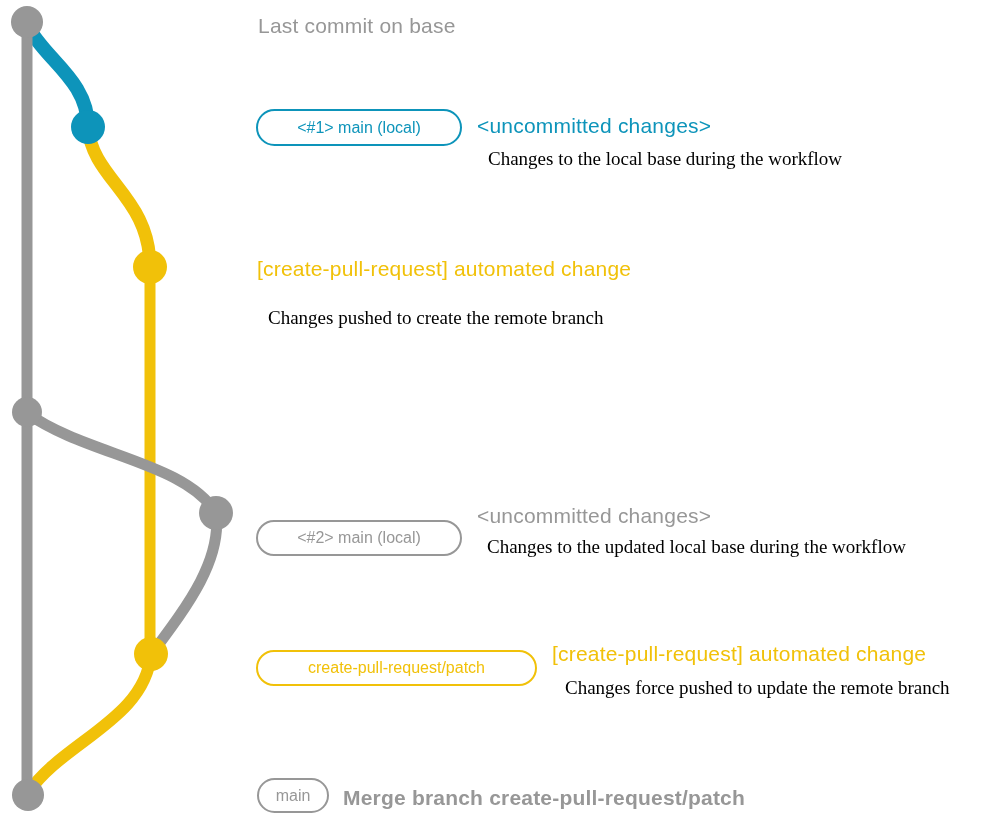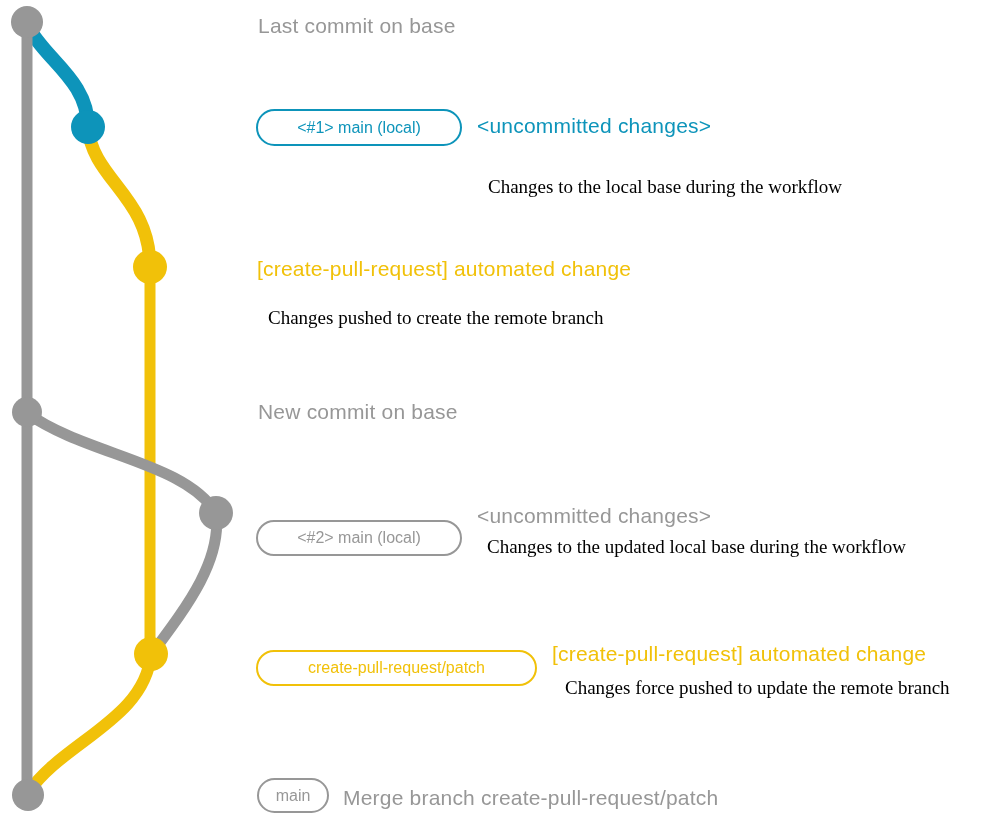--- a/index.html
+++ b/index.html
@@ -34,32 +34,32 @@
   .pill.gray{border-color:var(--color-gray);}
   .pill.yellow{border-color:var(--color-yellow);margin-top:12px;}
   .desc{
     position:absolute;font-family:"Liberation Serif",serif;font-size:19px;
     line-height:23px;color:var(--color-text);white-space:nowrap;
   }
   
   .note-r1{left:258px;top:13px;}
   .pill-r2{left:256px;top:109px;width:206px;height:37px;}
   .msg-r2{left:477px;top:113px;}
-  .desc-r2{left:488px;top:147px;margin-top:28px;}
+  .desc-r2{left:488px;top:147px;}
   .msg-r3{left:257px;top:256px;}
   .desc-r3{left:268px;top:286px;margin-top:20px;}
   .note-r4{left:258px;top:399px;}
   .pill-r5{left:256px;top:520px;width:206px;height:36px;}
   .msg-r5{left:477px;top:503px;}
   .desc-r5{left:487px;top:535px;}
   .pill-r6{left:256px;top:638px;width:281px;height:36px;}
   .msg-r6{left:552px;top:641px;}
   .desc-r6{left:565px;top:676px;}
   .pill-r7{left:257px;top:778px;width:72px;height:35px;}
-  .msg-r7{left:343px;top:785px;}
+  .msg-r7{left:343px;top:785px;font-weight:bold;}
 </style>
 </head>
 <body>
 
 <div class="stage">
 
   <svg class="graph-svg" width="250" height="827" viewBox="0 0 250 827">
 
     <path class="stroke-yellow" stroke-width="11" stroke-linecap="round" d="M150 267 L150 654"></path>
     <path class="stroke-yellow" stroke-width="13" stroke-linecap="round" d="M88 127 C92 180 150 196 150 267"></path>
@@ -84,21 +84,20 @@
 
   <div class="pill blue pill-r2">
     <span class="blue">&lt;#1&gt; main (local)</span>
   </div>
   <div class="note blue msg-r2">&lt;uncommitted changes&gt;</div>
   <div class="desc desc-r2">Changes to the local base during the workflow</div>
 
   <div class="note yellow msg-r3">[create-pull-request] automated change</div>
   <div class="desc desc-r3">Changes pushed to create the remote branch</div>
 
-  <div class="note gray note-r4">New commit on base</div>
 
   <div class="pill gray pill-r5">
     <span class="gray">&lt;#2&gt; main (local)</span>
   </div>
   <div class="note gray msg-r5">&lt;uncommitted changes&gt;</div>
   <div class="desc desc-r5">Changes to the updated local base during the workflow</div>
 
   <div class="pill yellow pill-r6">
     <span class="yellow">create-pull-request/patch</span>
   </div>

